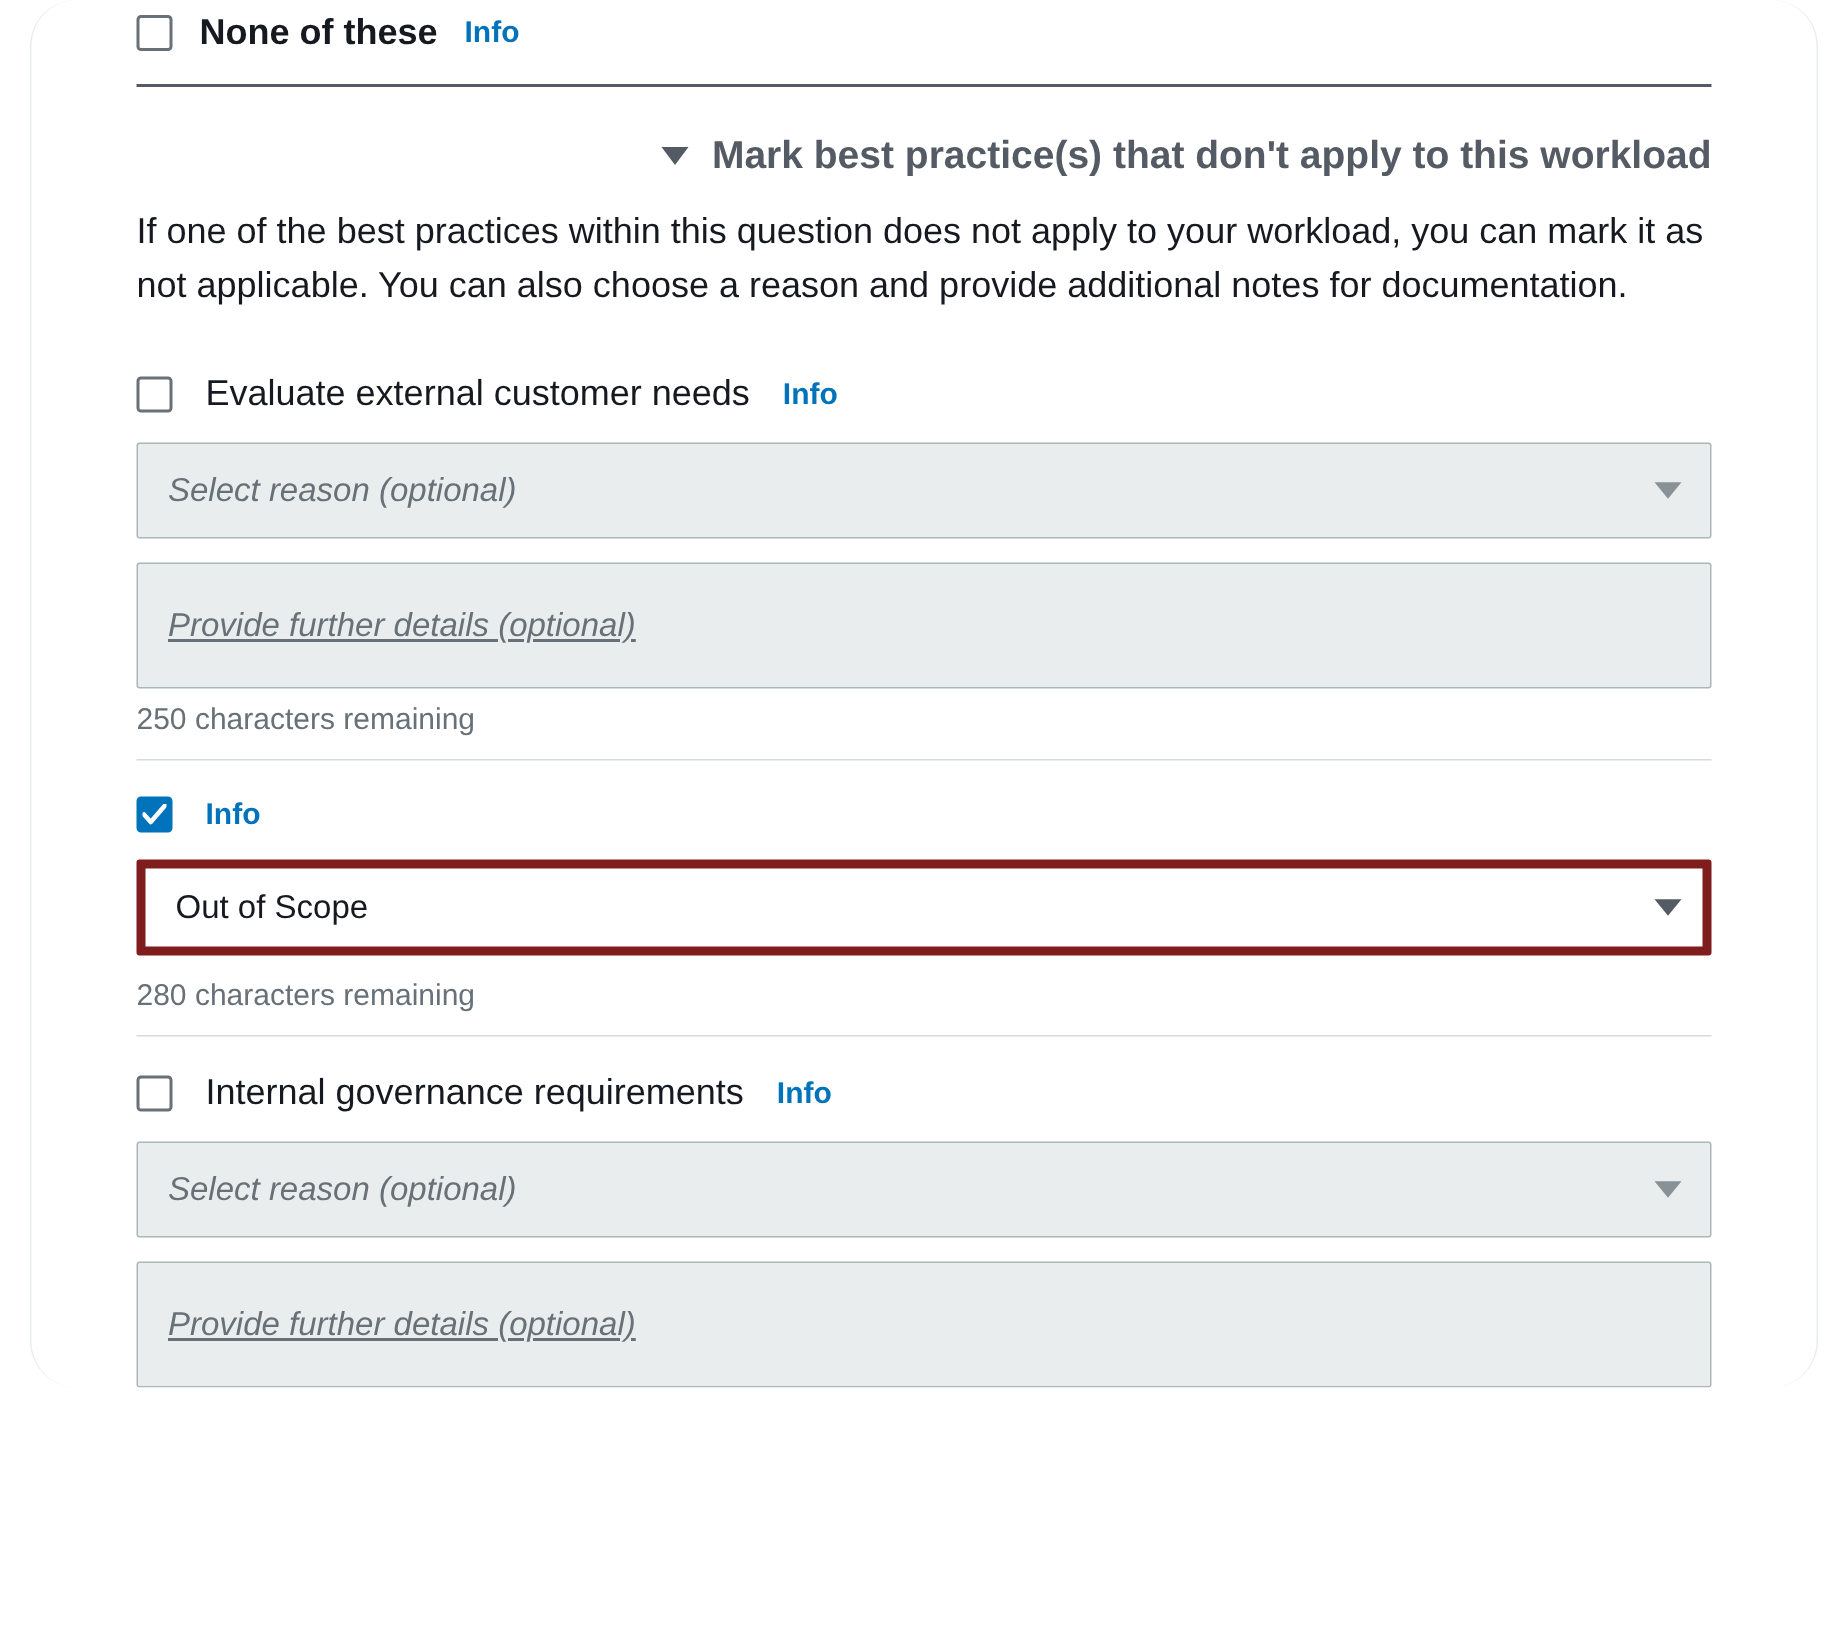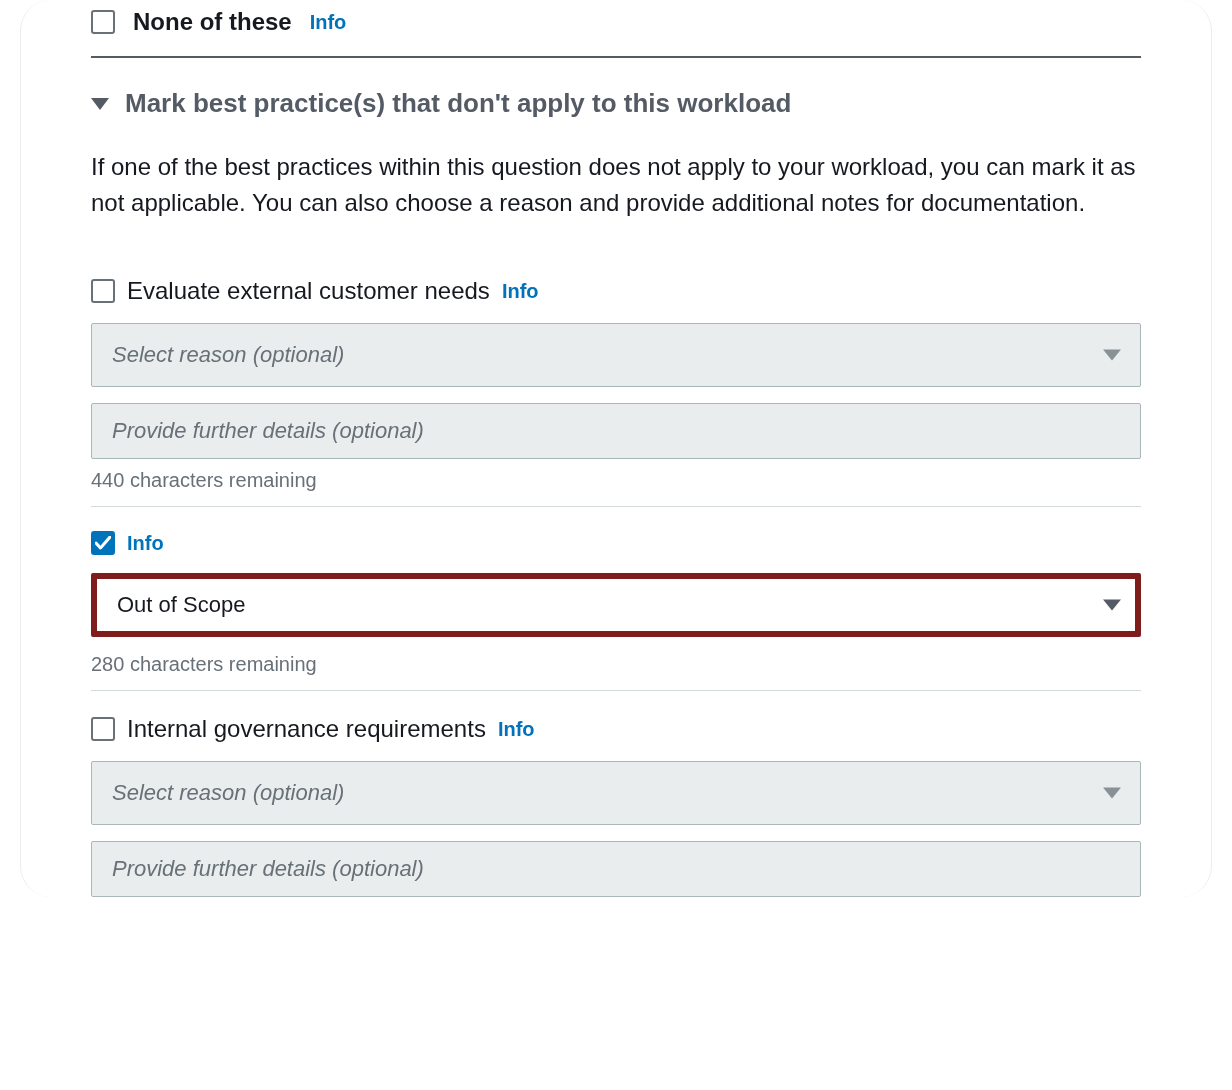--- a/index.html
+++ b/index.html
@@ -67,46 +67,47 @@
   hr.light {
     border: none;
     border-top: 1px solid #d5dbdb;
     margin: 14px 0 24px 0;
   }
   .expand-header {
     display: flex;
     align-items: center;
     gap: 16px;
     cursor: pointer;
-    margin-bottom: 30px;
+    margin-bottom: 18px;
+    justify-content: flex-end;
   }
   .expand-header .caret {
     width: 0; height: 0;
     border-left: 9px solid transparent;
     border-right: 9px solid transparent;
     border-top: 12px solid #545b64;
   }
   .expand-header .title {
     font-size: 26px;
     font-weight: 700;
     color: #545b64;
   }
   .desc {
     font-size: 24px;
     line-height: 1.5;
     color: #16191f;
-    margin-bottom: 56px;
+    margin-bottom: 40px;
   }
   .bp-block {
     margin-bottom: 0px;
   }
   .bp-head {
     display: flex;
     align-items: center;
-    gap: 12px;
+    gap: 22px;
     margin-bottom: 18px;
   }
   .bp-label {
     font-size: 24px;
     font-weight: 400;
     color: #16191f;
   }
   .select-wrap {
     position: relative;
     width: 100%;
@@ -145,26 +146,27 @@
   .select-ctrl:not(.active) + .select-caret,
   .select-wrap:has(.select-ctrl:not(.active)) .select-caret {
     border-top-color: #879196;
   }
   .textarea-ctrl {
     width: 100%;
     min-height: 56px;
     border: 1px solid #aab7b8;
     border-radius: 2px;
     background: #eaeded;
-    padding: 14px 20px;
+    padding: 28px 20px;
     font-size: 22px;
     font-style: italic;
     color: #687078;
     display: flex;
     align-items: center;
+    text-decoration: underline;
   }
   .textarea-ctrl.active {
     background: #fff;
     border: 1px solid #879196;
     font-style: normal;
     color: #16191f;
   }
   .char-count {
     font-size: 20px;
     color: #687078;
@@ -200,21 +202,21 @@
           
         </span>
         <span class="bp-label">Evaluate external customer needs</span>
         <a class="info-link">Info</a>
       </div>
       <div class="select-wrap">
         <div class="select-ctrl">Select reason (optional)</div>
         <span class="select-caret"></span>
       </div>
       <div class="textarea-ctrl">Provide further details (optional)</div>
-      <div class="char-count">440 characters remaining</div>
+      <div class="char-count">250 characters remaining</div>
     </div>
 
     <hr class="light">
 
     <div class="bp-block">
       <div class="bp-head">
         <span class="checkbox checked">
           <svg width="16" height="14" viewBox="0 0 16 14">
               <path d="M1 7 L5.5 12 L15 1" stroke="#fff" stroke-width="3" fill="none" stroke-linecap="round" stroke-linejoin="round"></path>
             </svg>

